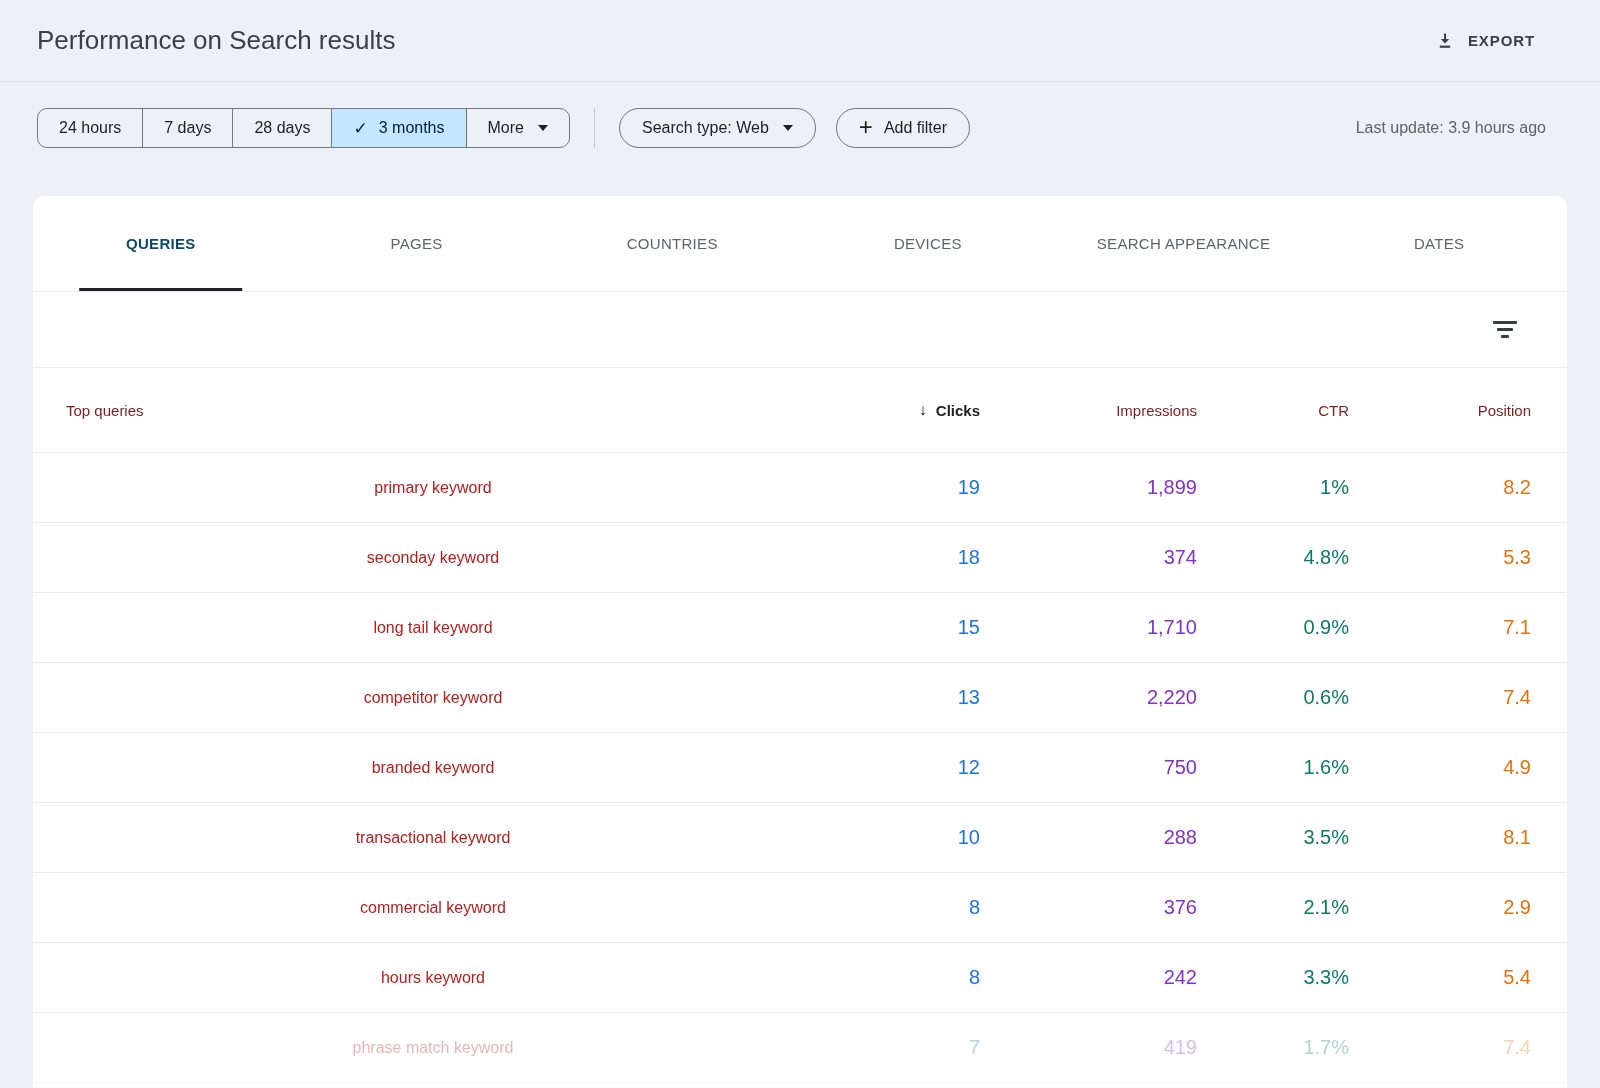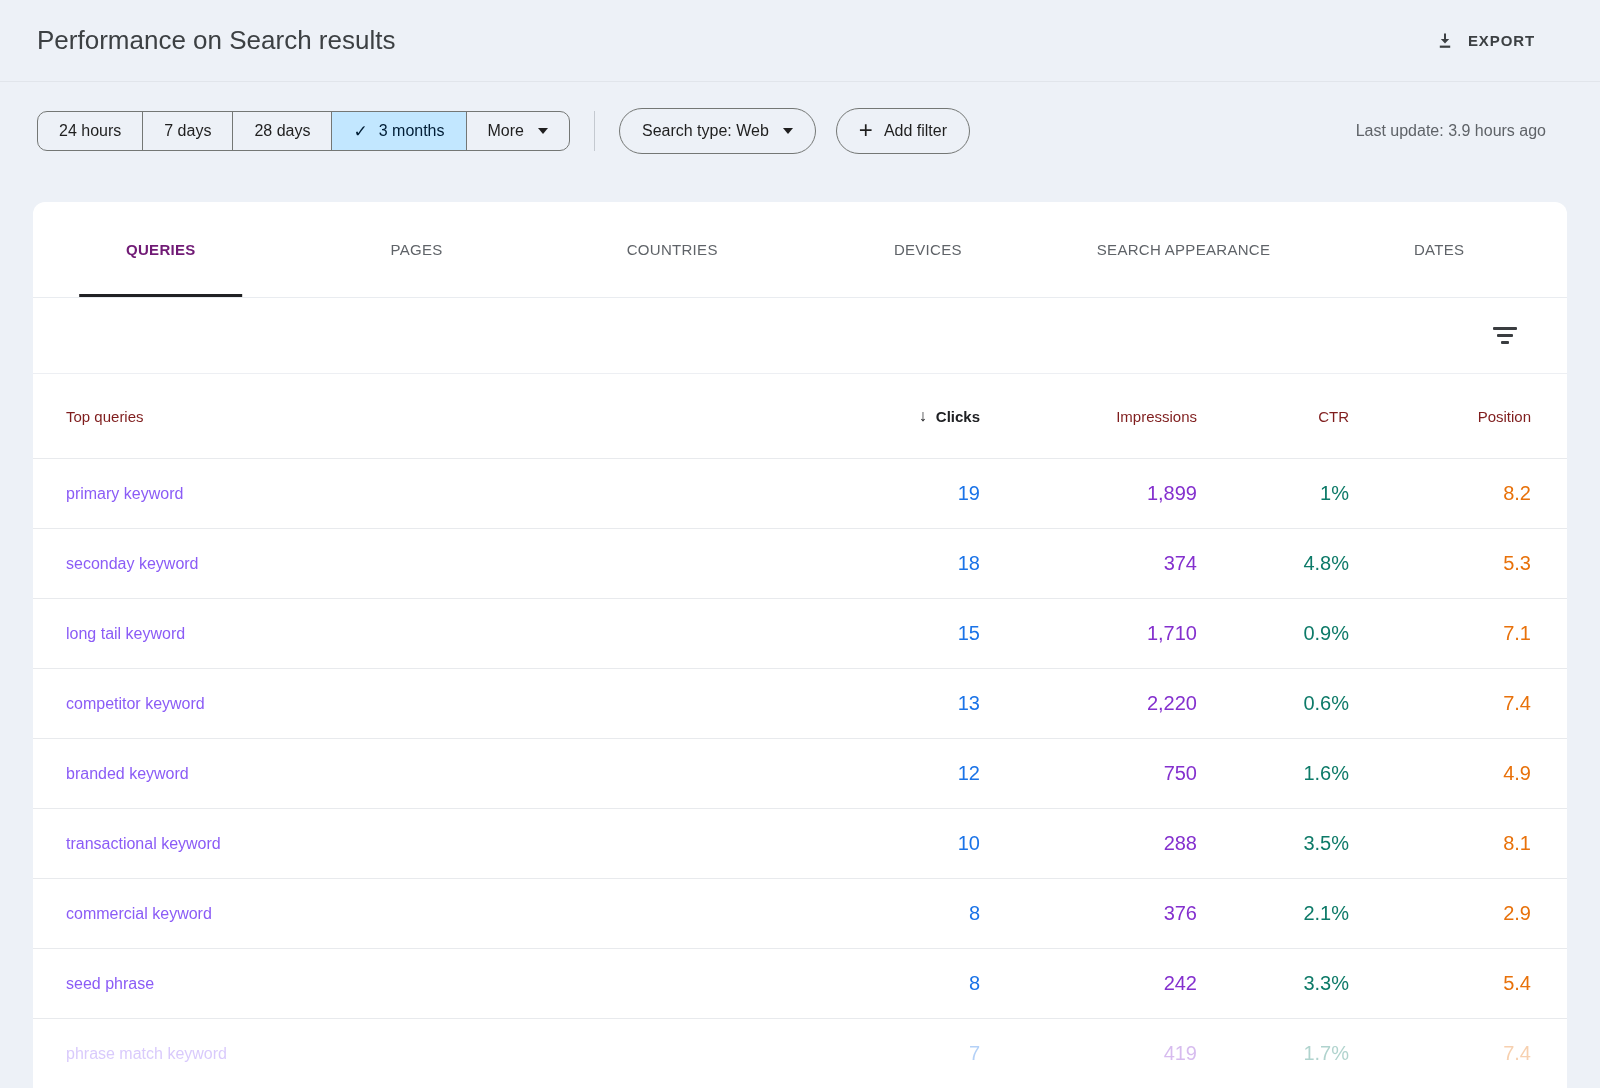--- a/index.html
+++ b/index.html
@@ -40,40 +40,40 @@
   .seg:first-child { border-left: none; }
   .seg.selected { background: var(--c-selected_range_bg, #c2e7ff); color: #001d35; }
   .check-glyph { font-size: 17px; font-weight: 700; line-height: 1; }
   .caret {
     width: 0; height: 0; margin-left: 3px;
     border-left: 5px solid transparent; border-right: 5px solid transparent;
     border-top: 6px solid #1f1f1f;
   }
   .vdivider { width: 1px; height: 40px; background: #c4c9d0; margin: 0 24px; }
   .pill {
-    display: flex; align-items: center; gap: 11px; height: 46px;
+    display: flex; align-items: center; gap: 11px; height: 40px;
     padding: 0 22px; margin-right: 20px;
     border: 1px solid #747775; border-radius: 24px; background: transparent;
     font-family: inherit; font-size: 16px; color: #1f1f1f; cursor: pointer; white-space: nowrap;
   }
   .plus-glyph { font-size: 24px; font-weight: 400; line-height: 1; margin-top: -2px; }
   .spacer { flex: 1; }
   .last-update { font-size: 16px; color: #5f6368; }
 
   
   .card {
     margin: 48px 33px 0; background: #ffffff;
     border-radius: 12px 12px 0 0; min-height: 900px;
   }
   .tabs { display: flex; height: 96px; border-bottom: 1px solid #e9ecf0; }
   .tab {
     flex: 1; position: relative; display: flex; align-items: center; justify-content: center;
     font-size: 15px; letter-spacing: 0.3px; color: #5f6368; cursor: pointer; white-space: nowrap;
   }
-  .tab.active { color: #701a75; font-weight: 700; }
+  .tab.active { color: #0c4a6e; font-weight: 700; }
   .tab.active::after {
     content: ""; position: absolute; bottom: 0; left: 50%;
     transform: translateX(-50%); width: 64%; height: 3px; background: #202124;
   }
 
   .table-toolbar {
     height: 76px; display: flex; align-items: center; justify-content: flex-end;
     padding-right: 44px; border-bottom: 1px solid #edeff3;
   }
   .filter-icon { display: flex; flex-direction: column; align-items: center; gap: 4px; padding: 6px; cursor: pointer; }
@@ -91,21 +91,21 @@
   .th { font-size: 15px; color: #7f1d1d; font-weight: 400; }
   .th.num, .td.num { text-align: right; }
   .clicks-h {
     display: flex; align-items: center; justify-content: flex-end; gap: 9px;
     color: #202124; font-weight: 700;
   }
   .sort-arrow { font-size: 16px; font-weight: 400; color: #202124; }
 
   .trow { height: 70px; border-bottom: 1px solid #e8eaed; cursor: pointer; background: #fff; }
   .trow.faded { opacity: 0.32; }
-  .td.query { font-size: 16px; color: #8b5cf6; }
+  .td.query { font-size: 16px; color: #b91c1c; text-align: center; }
   .td.num { font-size: 20px; }
   .td.clicks      { color: var(--c-clicks, #1a73e8); }
   .td.impressions { color: var(--c-impressions, #8430ce); }
   .td.ctr         { color: var(--c-ctr, #0d7a68); }
   .td.position    { color: var(--c-position, #e8710a); }
 </style>
 </head>
 <body>
 
 <div class="page">
@@ -246,21 +246,21 @@
     <div class="td num position">8.1</div>
   </div>
         <div class="trow row-grid">
     <div class="td query">commercial keyword</div>
     <div class="td num clicks">8</div>
     <div class="td num impressions">376</div>
     <div class="td num ctr">2.1%</div>
     <div class="td num position">2.9</div>
   </div>
         <div class="trow row-grid">
-    <div class="td query">seed phrase</div>
+    <div class="td query">hours keyword</div>
     <div class="td num clicks">8</div>
     <div class="td num impressions">242</div>
     <div class="td num ctr">3.3%</div>
     <div class="td num position">5.4</div>
   </div>
         <div class="trow row-grid faded">
     <div class="td query">phrase match keyword</div>
     <div class="td num clicks">7</div>
     <div class="td num impressions">419</div>
     <div class="td num ctr">1.7%</div>

